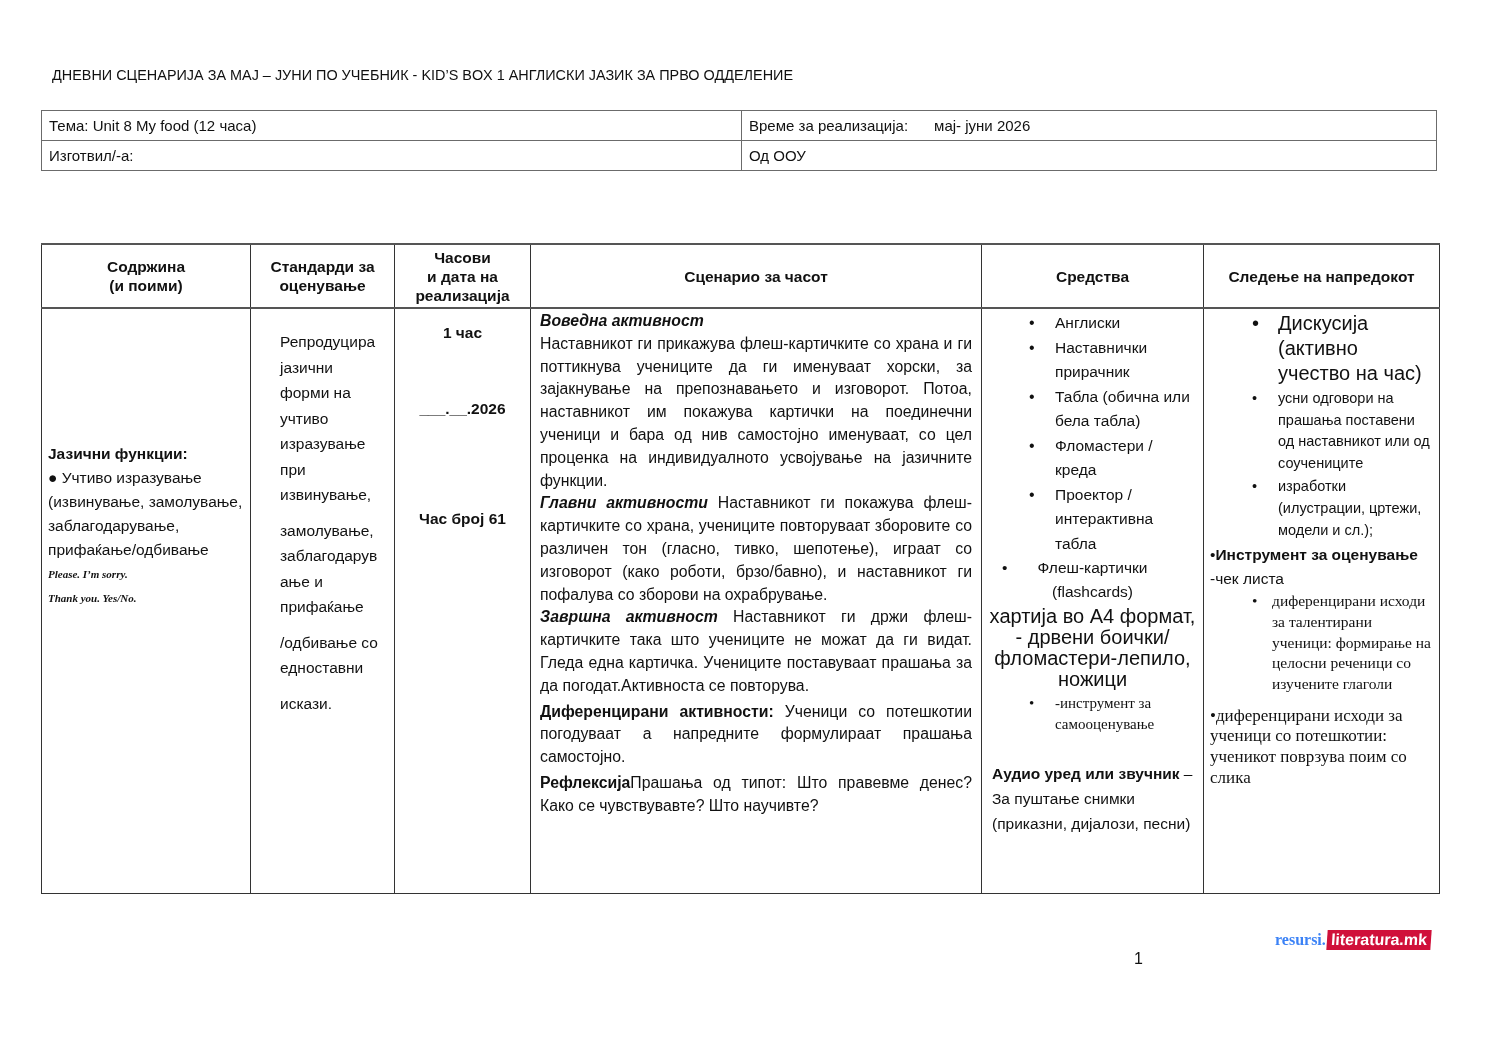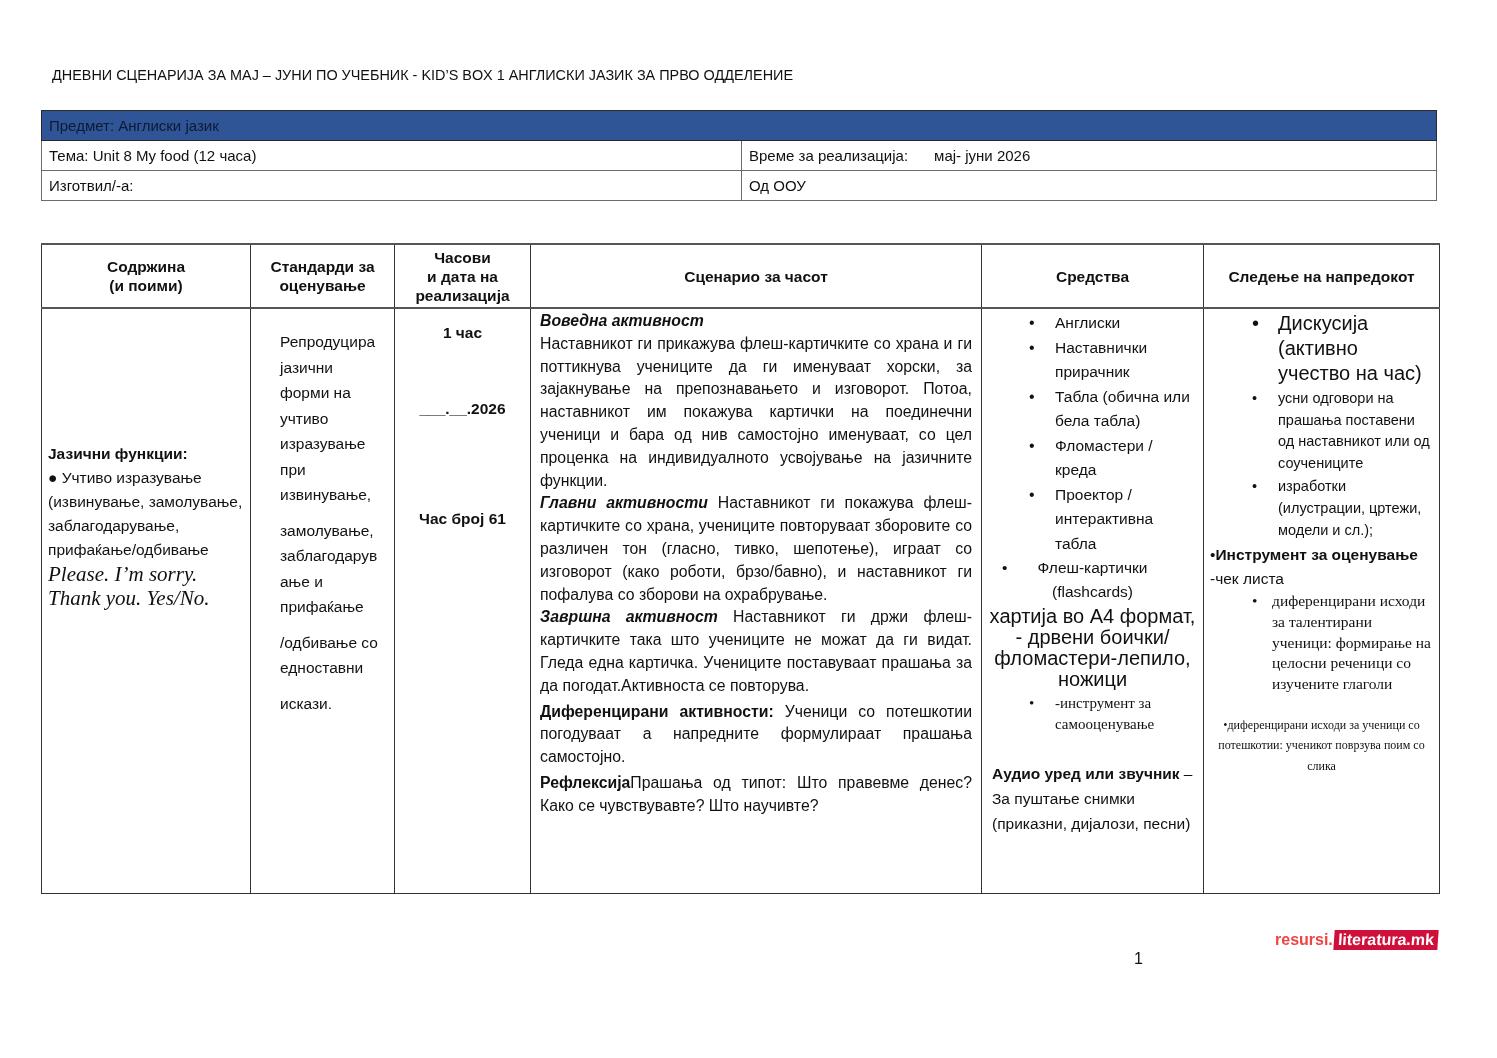--- a/index.html
+++ b/index.html
@@ -11,21 +11,21 @@
   .info { position: absolute; left: 41px; top: 110px; width: 1396px; font-size: 15px; }
   .info td { border: 1px solid #6b6b6b; height: 29px; padding: 0 7px; vertical-align: middle; }
   .info tr.blue td { background: #2f5597; color: #0d1a33; border-color: #2a2a2a; }
   .info .val { margin-left: 26px; }
   .main { position: absolute; left: 41px; top: 243px; width: 1398px; height: 651px; table-layout: fixed; font-size: 15.5px; }
   .main th, .main td { border: 1px solid #333; }
   .main thead th { border-top: 2px solid #555; border-bottom: 2px solid #555; font-weight: bold; text-align: center; height: 60px; line-height: 19px; font-size: 15.5px; }
   .main td { vertical-align: top; padding: 0; }
   .c1 { padding: 6px 6px !important; vertical-align: middle !important; line-height: 24px; }
   .c1 .bold { font-weight: bold; }
-  .serif { font-family: "Liberation Serif", serif; font-style: italic; font-size: 21px; line-height: 24px; }
+  .serif { font-family: "Liberation Serif", serif; font-style: italic; font-size: 11px; line-height: 24px; font-weight: bold; }
   .c2 { padding: 20px 0 0 29px !important; line-height: 25.5px; overflow: hidden; white-space: nowrap; }
   .c2 div { margin-bottom: 0; }
   .c2 .gap { margin-top: 10px; }
   .c3 { text-align: center; font-weight: bold; line-height: 24px; }
   .c4 { padding: 1px 9px 0 9px !important; line-height: 22.8px; text-align: justify; font-size: 15.8px; }
   .c4 .h-it { font-weight: bold; font-style: italic; }
   .c4 .h-b { font-weight: bold; }
   .c4 p { margin: 0; }
   .c5 { padding: 2px 6px 0 6px !important; font-size: 15.5px; }
   ul.res { list-style: none; margin: 0; padding: 0; }
@@ -40,37 +40,34 @@
   .audio b { font-weight: bold; text-align: center; }
   .c6 { padding: 2px 6px 0 6px !important; }
   ul.trk { list-style: none; margin: 0; padding: 0; }
   ul.trk li { position: relative; padding-left: 68px; }
   ul.trk li::before { content: "•"; position: absolute; left: 42px; }
   .trk .big { font-size: 20px; line-height: 25px; }
   .trk .small { font-size: 14.5px; line-height: 21.6px; margin-top: 2px; }
   .instr { font-size: 15.5px; line-height: 24px; margin-top: 2px; }
   .instr .b { font-weight: bold; }
   .serif-list li { font-family: "Liberation Serif", serif; font-size: 15.5px; line-height: 20.7px; }
-  .diff-last { font-family: "Liberation Serif", serif; font-size: 12px; line-height: 20.7px; text-align: center; position: relative; margin-top: 20px; }
+  .diff-last { font-family: "Liberation Serif", serif; font-size: 17px; line-height: 20.7px; position: relative; margin-top: 11px; }
   .page-num { position: absolute; left: 1134px; top: 950px; font-size: 16px; }
   .brand { position: absolute; left: 1275px; top: 930px; display: flex; align-items: center; font-size: 16px; font-weight: bold; }
-  .brand .pre { color: #ef4444; font-family: Liberation Sans, sans-serif; }
+  .brand .pre { color: #3b82f6; font-family: Liberation Serif, serif; }
   .brand .box { background: #d0103a; color: #fff; padding: 1px 4px; margin-left: 1px; transform: skewX(-4deg);
                 font-family: "Liberation Sans Narrow", "Liberation Sans", sans-serif; }
 </style>
 </head>
 <body>
 
 <div class="doc-title">ДНЕВНИ  СЦЕНАРИЈА  ЗА  МАЈ – ЈУНИ   ПО УЧЕБНИК  - KID’S BOX 1    АНГЛИСКИ ЈАЗИК  ЗА ПРВО ОДДЕЛЕНИЕ</div>
 
 <table class="info">
   <tbody>
-      <tr class="blue">
-    <td colspan="2">Предмет: Англиски јазик</td>
-  </tr>
   <tr>
     <td style="width:685px">Тема:  Unit 8  My food (12 часа)</td>
     <td>
       <span>Време за реализација:</span><span class="val">мај- јуни    2026</span>
     </td>
   </tr>
   <tr>
     <td>Изготвил/-а:</td>
     <td>Од   ООУ</td>
   </tr>

